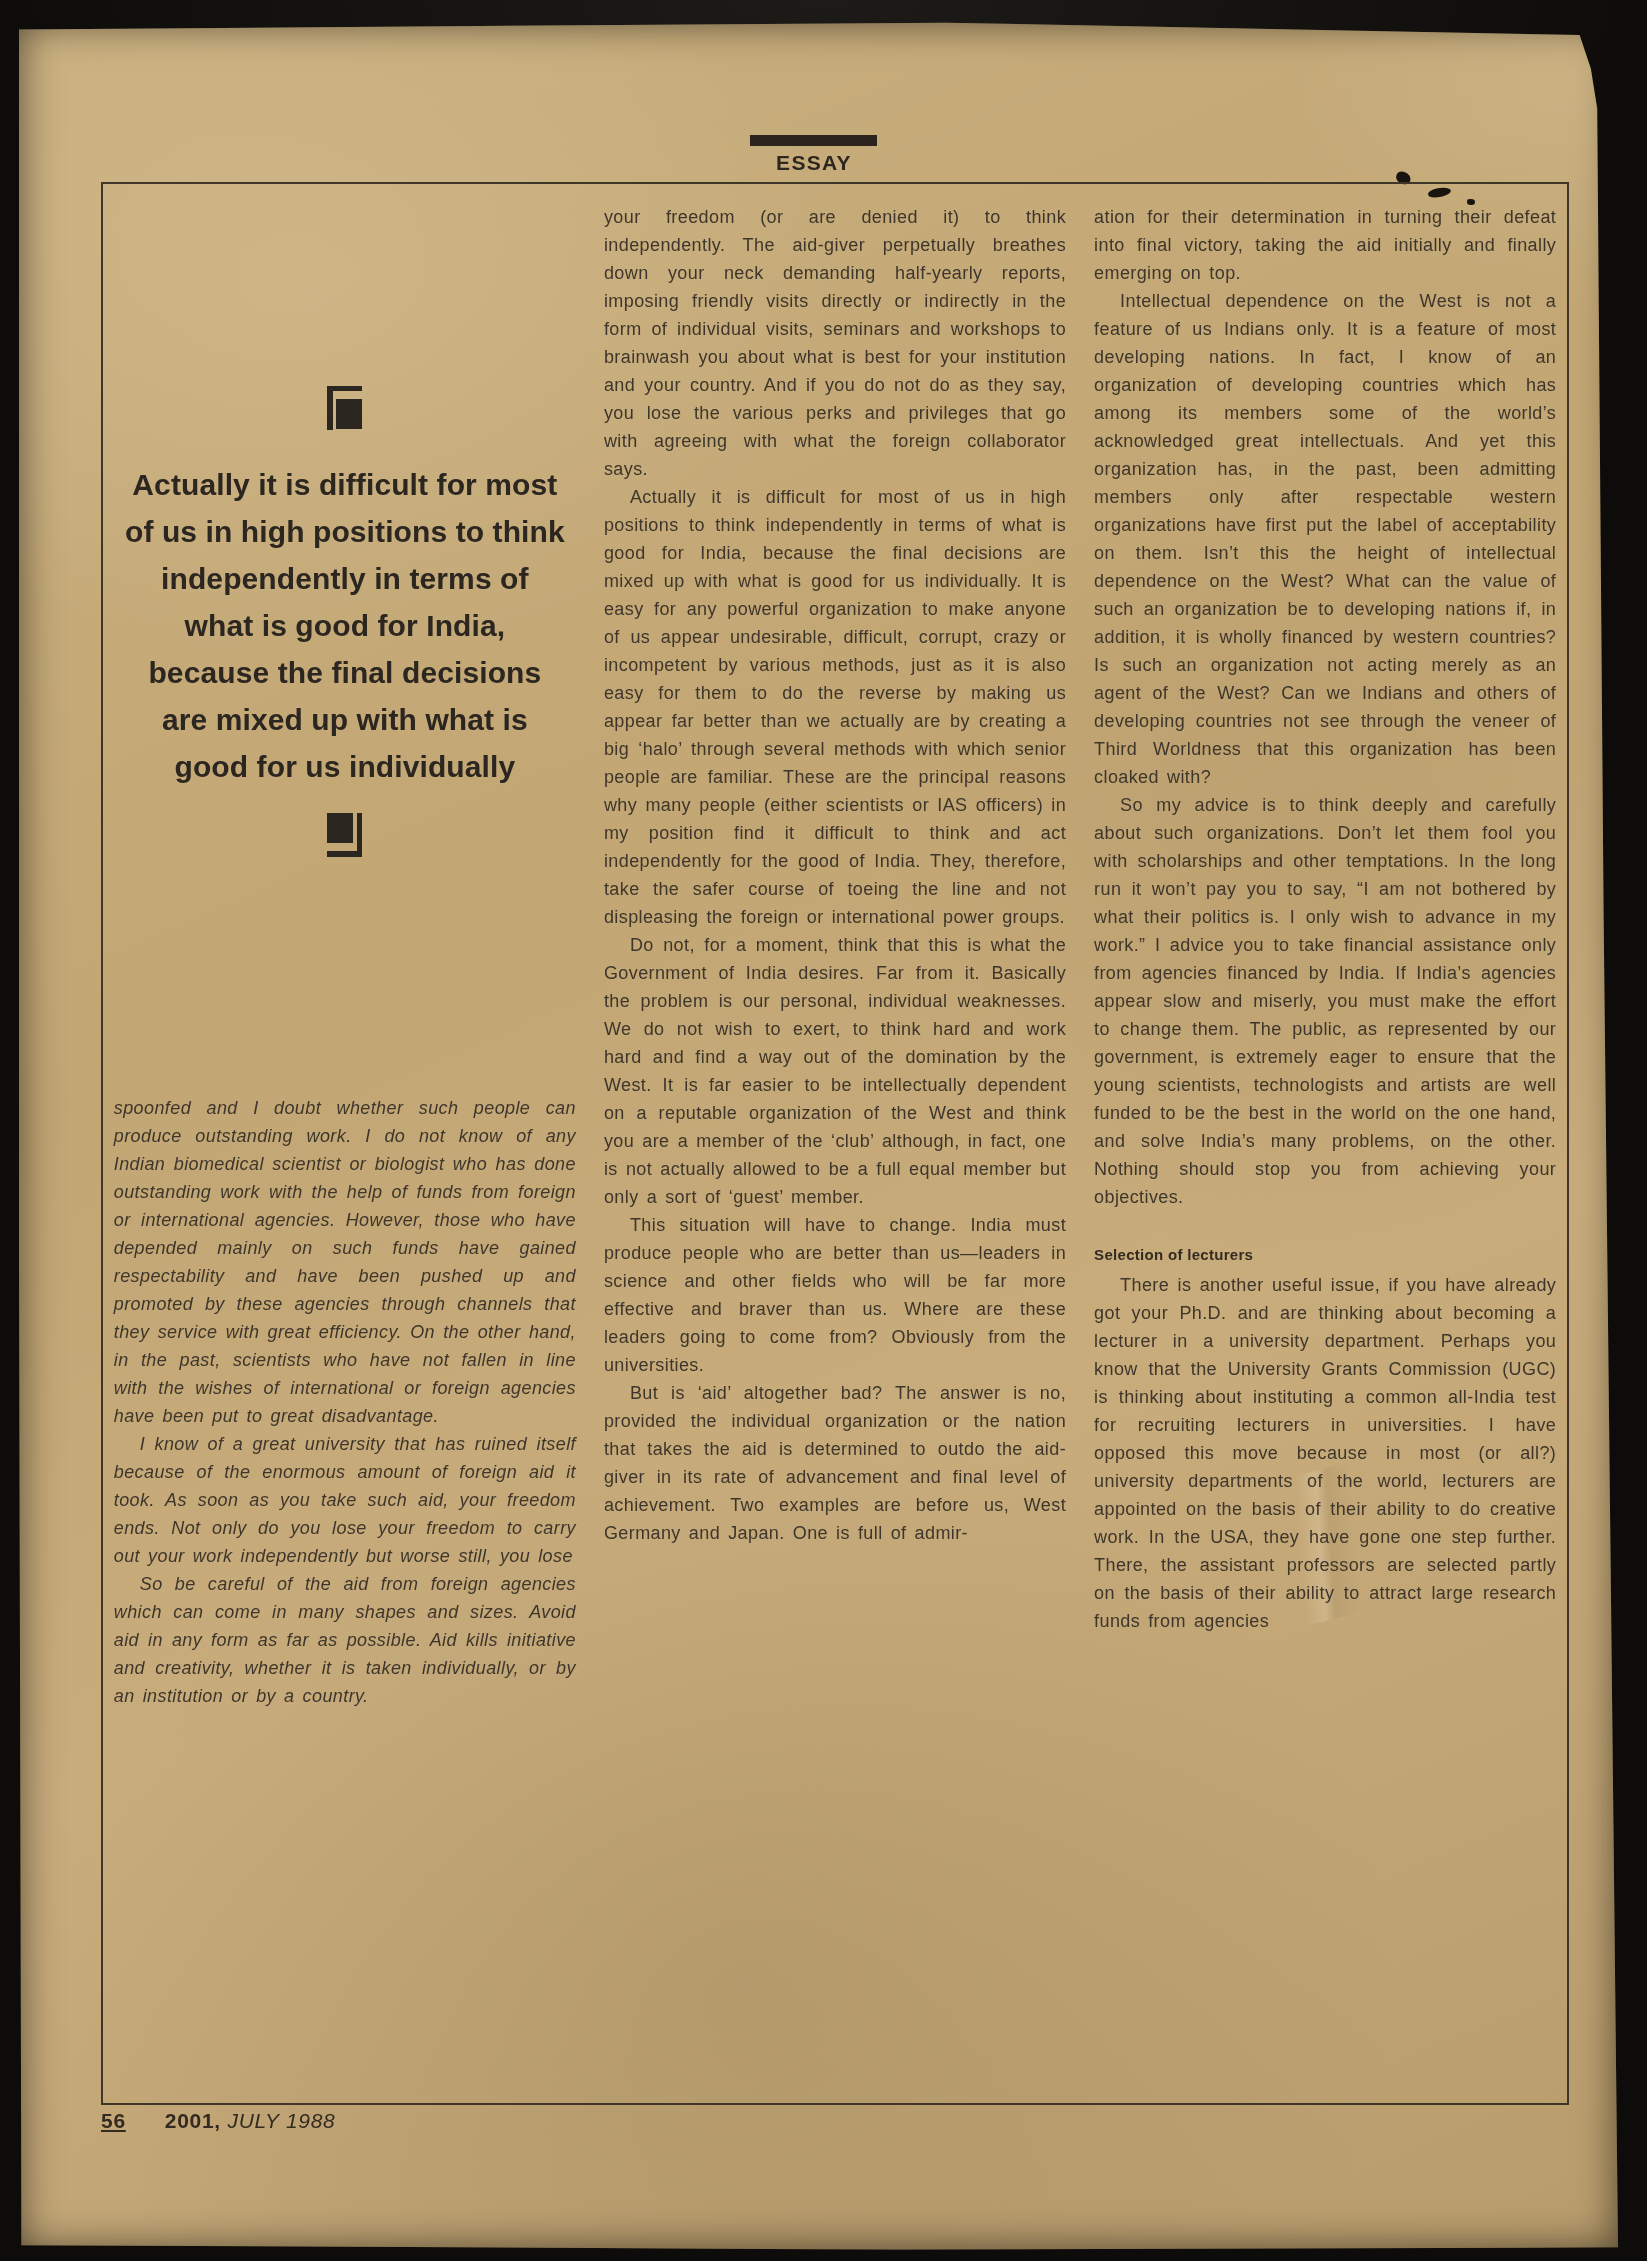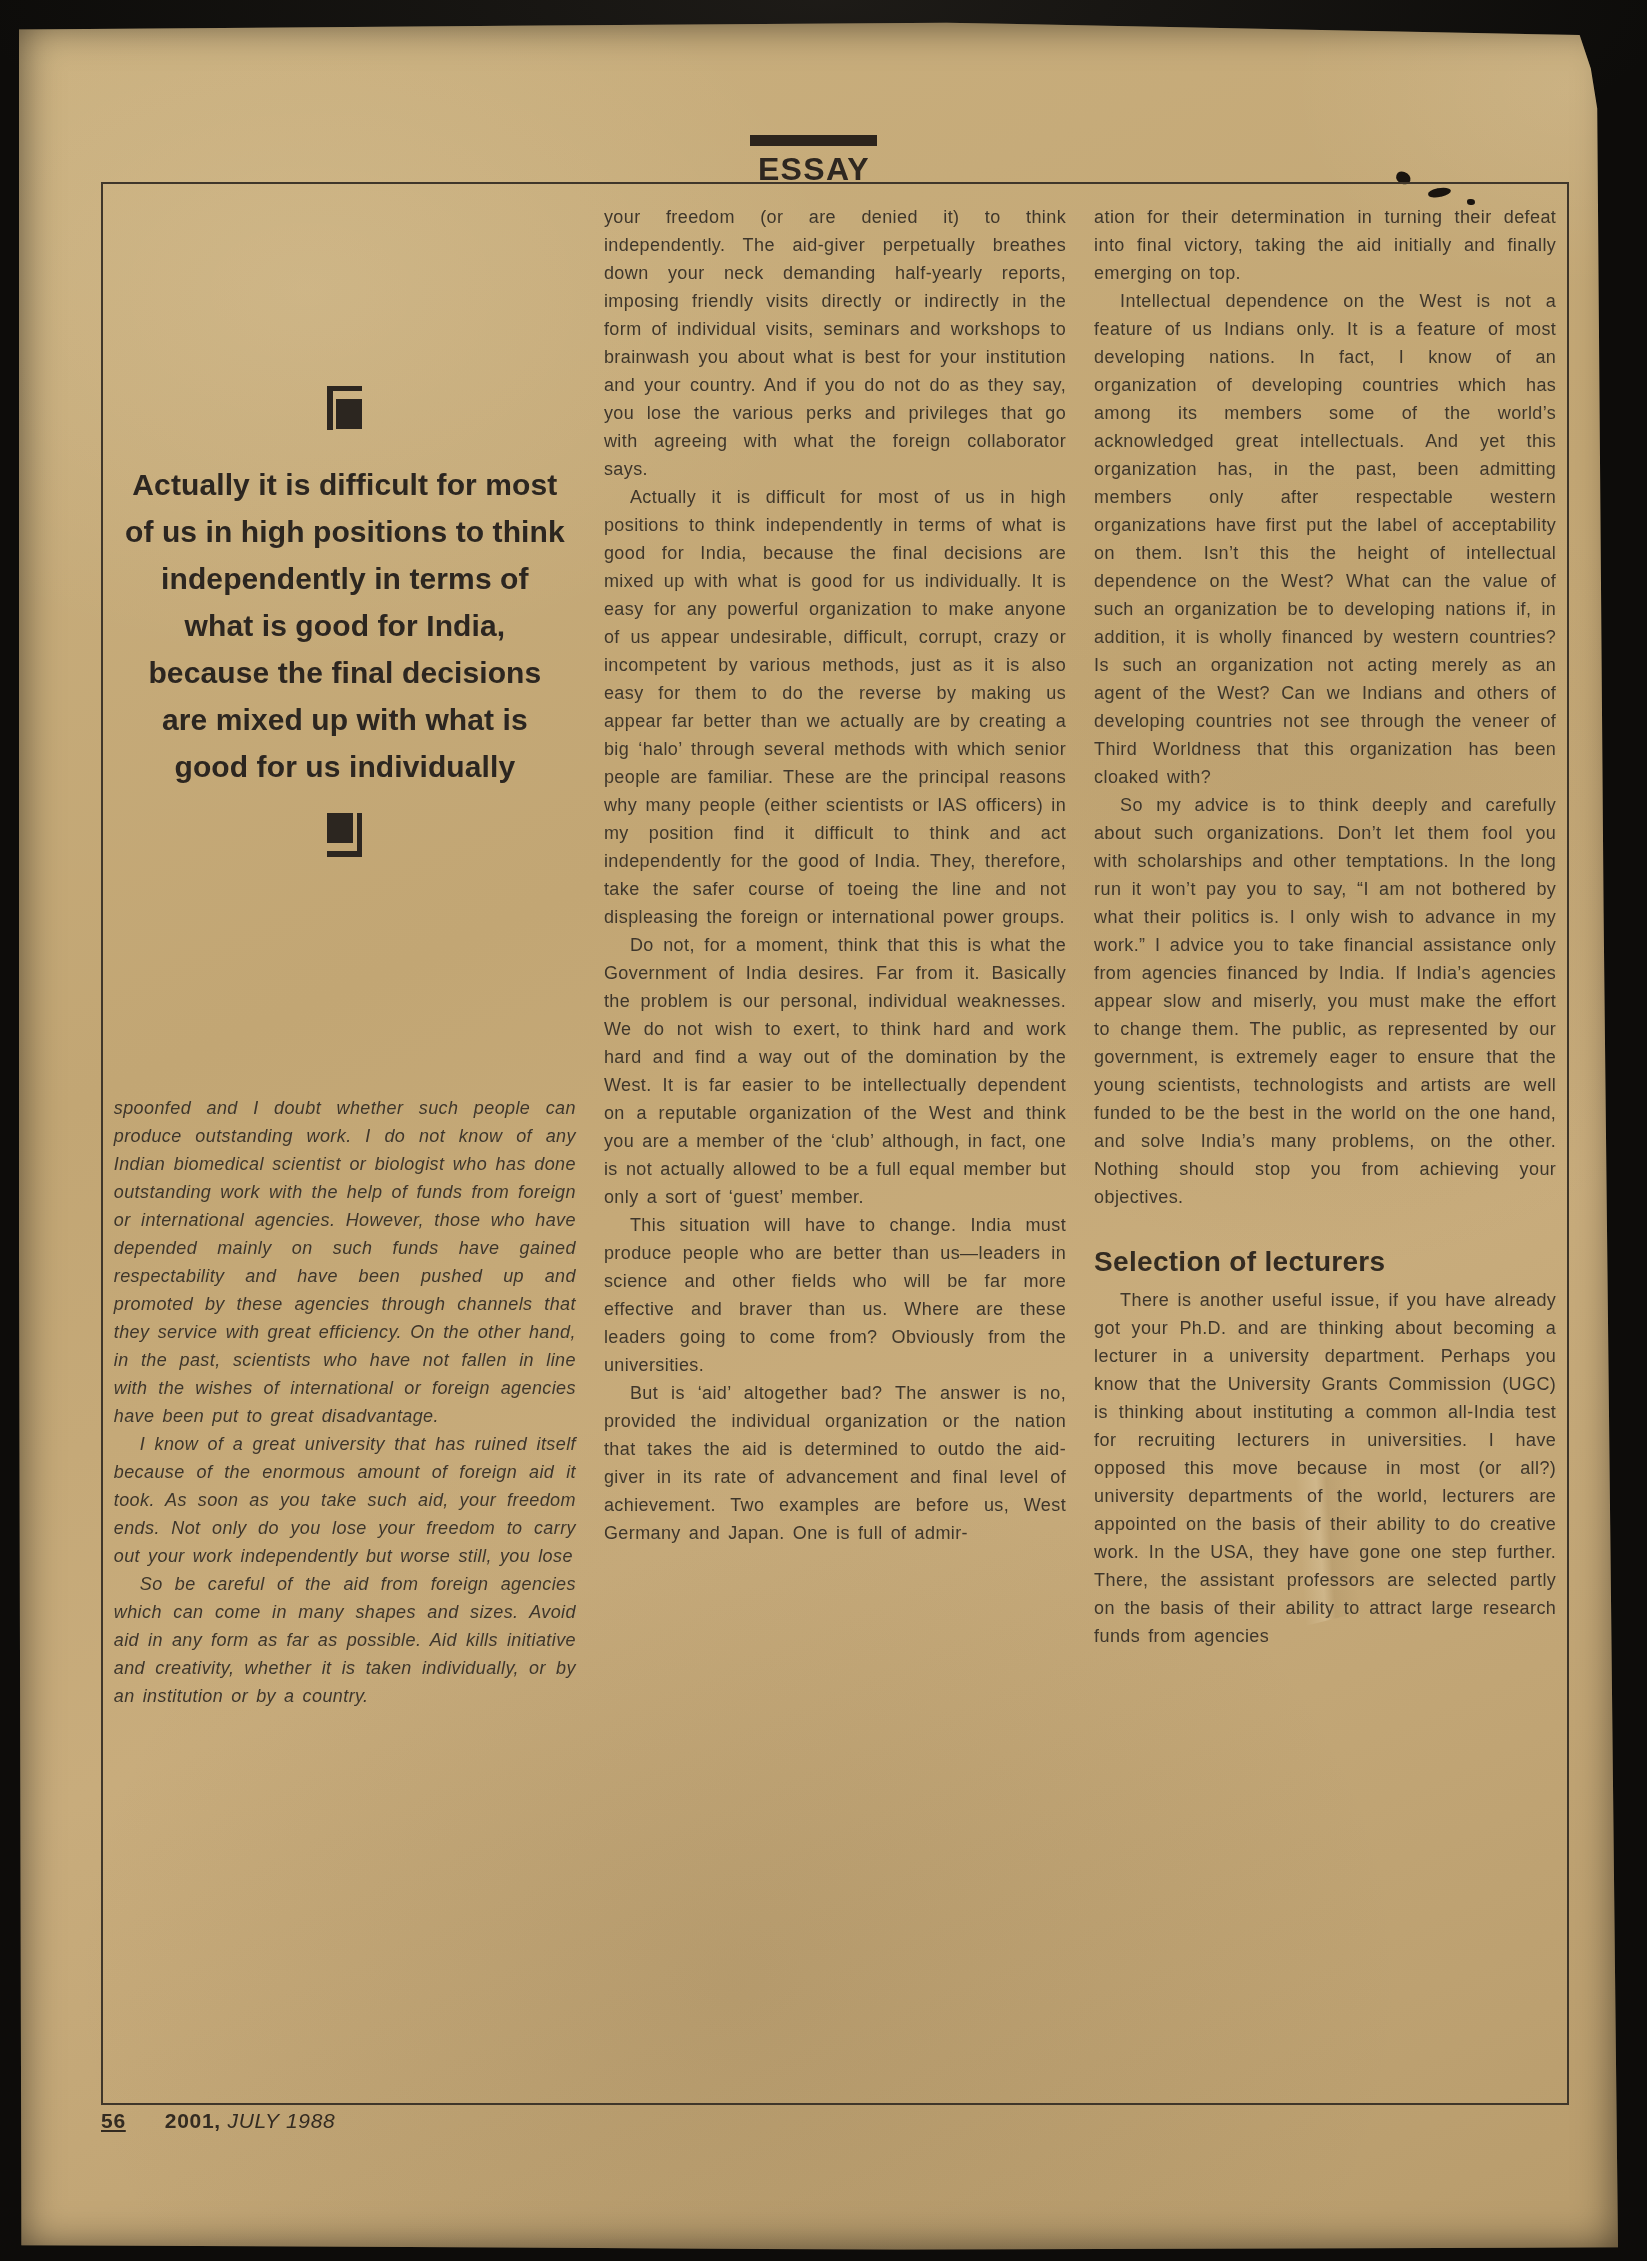--- a/index.html
+++ b/index.html
@@ -32,21 +32,21 @@
     transform:rotate(-14deg);
     pointer-events:none;
   }
   .essay-bar{
     position:absolute;left:731px;top:113px;width:127px;height:11.5px;
     background:#2c241c;
   }
   .essay-label{
     position:absolute;left:698px;top:129px;width:194px;
     text-align:center;
-    font-size:32px;font-weight:700;letter-spacing:1.3px;
+    font-size:21px;font-weight:700;letter-spacing:1.3px;
     color:#2e2720;
   }
   .frame{
     position:absolute;left:82px;top:160px;width:1468px;height:1923px;
     border:2px solid #3f362a;
     box-sizing:border-box;
     overflow:hidden;
   }
   .columns{
     position:absolute;inset:0;
@@ -85,21 +85,21 @@
     text-align:center;
     font-size:30px;
     font-weight:700;
     line-height:47px;
     letter-spacing:0.1px;
     color:#2c2620;
   }
   .left-body{margin-top:237px;font-style:italic;}
   .section-heading{
     margin:35px 0 8px 0;
-    font-size:28px;
+    font-size:15px;
     font-weight:700;
     letter-spacing:0.3px;
     color:#332b21;
   }
   .footer{
     position:absolute;left:82px;top:2087px;
     font-size:21px;color:#332b21;letter-spacing:0.7px;
     white-space:nowrap;
   }
   .footer .pg{font-weight:700;text-decoration:underline;}

